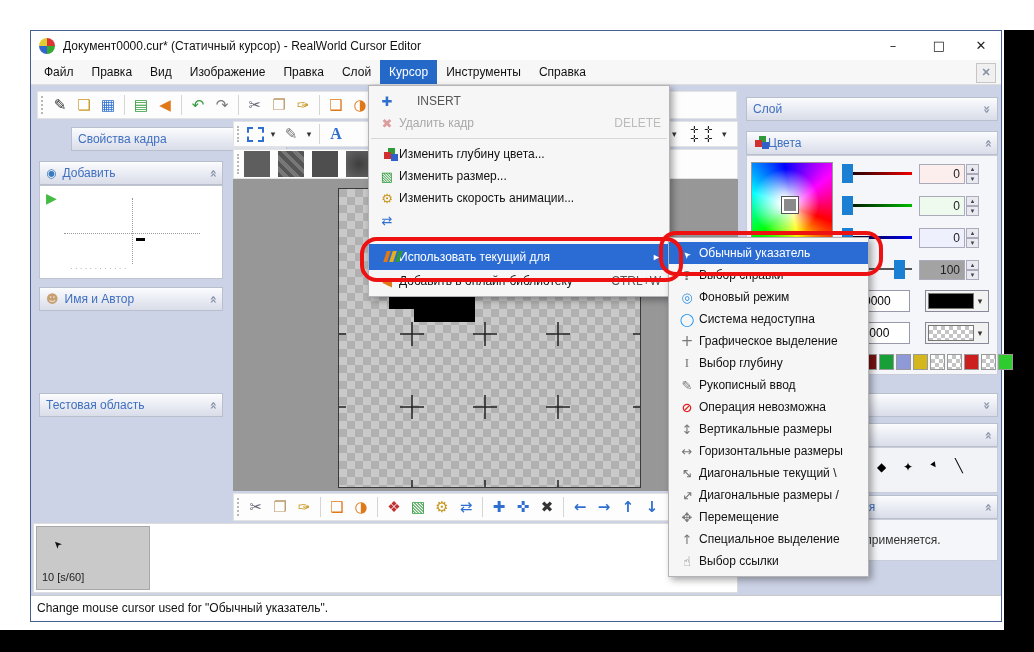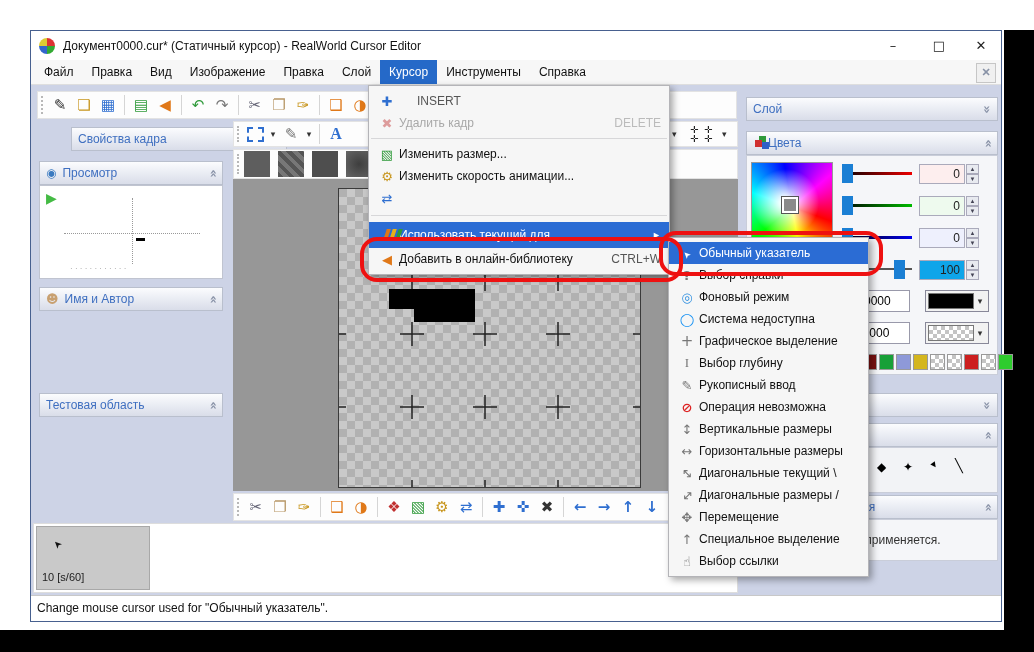--- a/index.html
+++ b/index.html
@@ -59,21 +59,21 @@
   .msep{border-top:1px solid #d7d7d9;margin:4px 2px;}
   .subarrow{font-size:9px;margin-left:10px;}
   .rot45{display:inline-block;transform:rotate(45deg);}
   .rotm45{display:inline-block;transform:rotate(-45deg);}
   .curarrow{display:inline-block;transform:rotate(-135deg);font-size:9px;color:#111;}
   .ring{position:absolute;border:4px solid #ee1111;border-radius:17px;z-index:90;pointer-events:none;}
   
   .checker16{background:repeating-conic-gradient(#c9c9c9 0% 25%,#b1b1b1 0% 50%) 0 0/16px 16px;}
   .checker8{background:repeating-conic-gradient(#c4c4c4 0% 25%,#fff 0% 50%) 0 0/8px 8px;}
   
-  .spin{width:46px;height:20px;background:#0ea5e9;border:1px solid #aab;box-sizing:border-box;
+  .spin{width:46px;height:20px;background:#a3a3a3;border:1px solid #aab;box-sizing:border-box;
         text-align:right;line-height:18px;padding-right:4px;font-size:12px;}
   .spinarr{width:13px;height:20px;display:flex;flex-direction:column;}
   .spinarr div{flex:1;border:1px solid #aab;background:#e8eaf0;font-size:6px;line-height:8px;
                text-align:center;color:#445;}
   .sl-handle{position:absolute;width:11px;height:19px;background:#1b7fd4;top:0;}
   .sl-track{position:absolute;top:8px;height:3px;}
   .hexin{width:78px;height:22px;border:1px solid #99a;box-sizing:border-box;font-size:12px;
          padding:0 3px;font-family:"Liberation Sans",sans-serif;}
   .swbtn{height:22px;border:1px solid #889;background:#f2f2f2;display:flex;align-items:center;
          box-sizing:border-box;padding:2px;}
@@ -132,21 +132,21 @@
     <span class="tico g-orange">◑</span>
   </div>
 
   <div class="abs phdr" style="left:8px;top:96px;width:216px;height:24px;margin-left:32px;">
     <span class="ptitle">Свойства кадра</span>
     <span class="chev chev-down">»</span>
   </div>
 
   <div class="abs phdr" style="left:8px;top:130px;width:184px;height:24px;">
     <span class="picon" style="color:#3a7ac0;">◉</span>
-    <span class="ptitle">Просмотр</span>
+    <span class="ptitle">Добавить</span>
     <span class="chev chev-up">»</span>
   </div>
   <div class="abs" style="left:8px;top:154px;width:184px;height:94px;background:#fff;border:1px solid #c0c4d0;box-sizing:border-box;">
     <span class="abs" style="left:6px;top:4px;color:#44bb44;font-size:14px;font-family:'DejaVu Sans',sans-serif;">▶</span>
     <div class="abs" style="left:92px;top:12px;height:66px;border-left:1px dotted #999;"></div>
     <div class="abs" style="left:24px;top:47px;width:136px;border-top:1px dotted #999;"></div>
     <div class="abs" style="left:96px;top:52px;width:9px;height:3px;background:#000;"></div>
     <div class="abs" style="left:30px;top:78px;color:#aaa;font-size:8px;">· · · · · · · · · · · ·</div>
   </div>
 
@@ -362,20 +362,24 @@
       <span class="mi g-blue">✚</span>
       <span class="ms">INSERT</span>
     </div>
     <div class="mrow dis">
       <span class="mi g-red" style="opacity:.45;">✖</span>
       <span class="ml">Удалить кадр</span>
       <span class="ms">DELETE</span>
     </div>
     <div class="msep"></div>
     <div class="mrow">
+      <span class="mi"><span class="ic-cubes" style="margin:0;"></span></span>
+      <span class="ml">Изменить глубину цвета...</span>
+    </div>
+    <div class="mrow">
       <span class="mi g-green">▧</span>
       <span class="ml">Изменить размер...</span>
     </div>
     <div class="mrow">
       <span class="mi g-gold">⚙</span>
       <span class="ml">Изменить скорость анимации...</span>
     </div>
     <div class="mrow">
       <span class="mi g-blue">⇄</span>
     </div>

